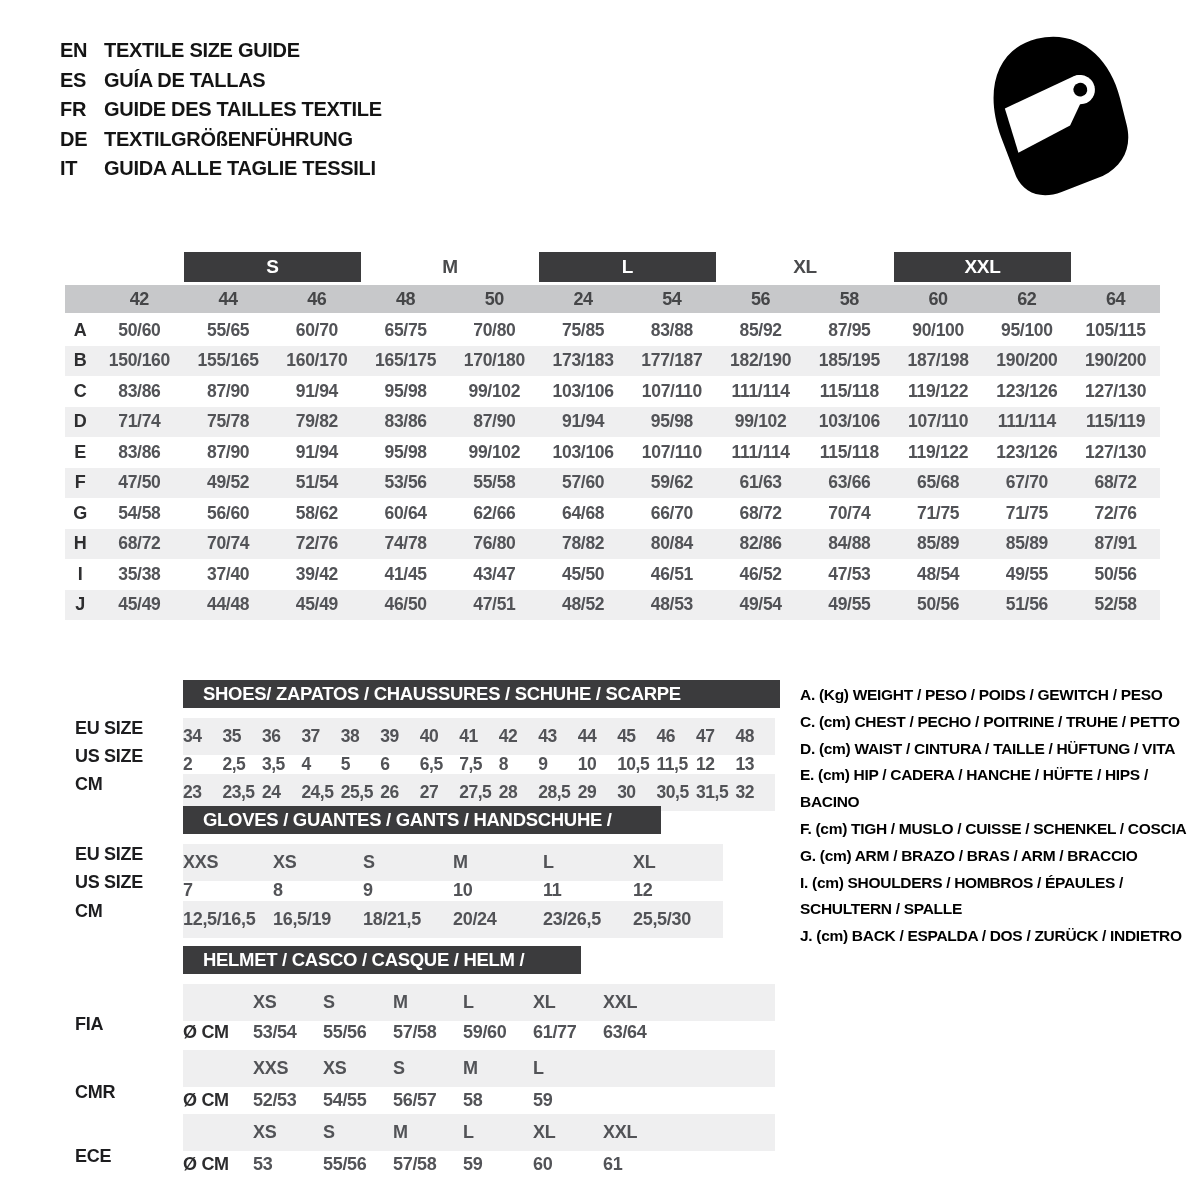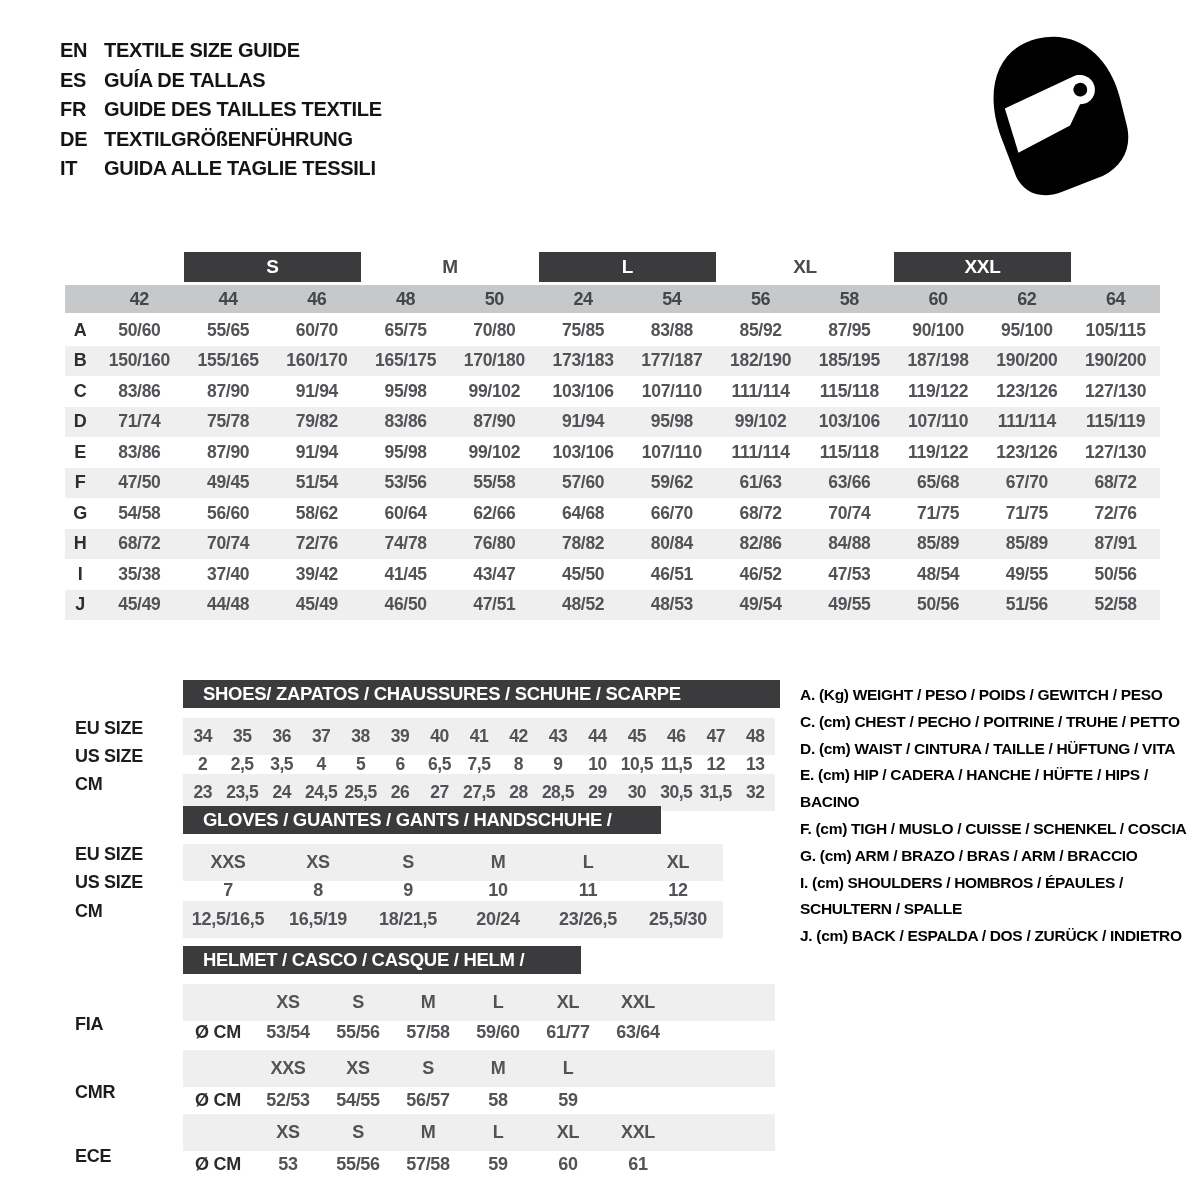--- a/index.html
+++ b/index.html
@@ -30,21 +30,21 @@
   
   .bar{position:absolute;left:183px;height:28px;background:var(--bar);color:#fff;
        font-size:18.5px;line-height:28px;padding-left:20px;box-sizing:border-box;}
   #shoes-bar{top:680px;width:597px;}
   #gloves-bar{top:806px;width:478px;}
   #helmet-bar{top:946px;width:398px;}
 
   
   .srow{position:absolute;left:75px;display:flex;align-items:center;height:37px;}
   .rlabel{width:108px;font-size:18px;color:#1d1d1f;}
-  .cells{display:grid;height:100%;align-items:center;text-align:center;font-size:18px;color:#525357;margin-top:16px;}
+  .cells{display:grid;height:100%;align-items:center;text-align:left;font-size:18px;color:#525357;margin-top:16px;}
   .stripe{background:var(--stripe);}
   .w15{width:592px;grid-template-columns:repeat(15,1fr);font-size:17.5px;letter-spacing:-0.5px;}
   .w6{width:540px;grid-template-columns:repeat(6,1fr);}
   .hgrid{width:592px;grid-template-columns:70px repeat(6,70px) 1fr;}
   .unit{color:#2c2c2e;}
   .shoes-eu{top:710px}.shoes-us{top:738px}.shoes-cm{top:766px}
   .gloves-eu{top:836px}.gloves-us{top:864px}.gloves-cm{top:893px}
   .hm-sizes1{top:976px}.hm-fia{top:1006px}.hm-sizes2{top:1042px}
   .hm-cmr{top:1074px}.hm-sizes3{top:1106px}.hm-ece{top:1138px}
 
@@ -184,21 +184,21 @@
           <div>107/110</div>
           <div>111/114</div>
           <div>115/118</div>
           <div>119/122</div>
           <div>123/126</div>
           <div>127/130</div>
         </div>
         <div class="grid13 trow alt">
           <div class="letter">F</div>
           <div>47/50</div>
-          <div>49/45</div>
+          <div>49/52</div>
           <div>51/54</div>
           <div>53/56</div>
           <div>55/58</div>
           <div>57/60</div>
           <div>59/62</div>
           <div>61/63</div>
           <div>63/66</div>
           <div>65/68</div>
           <div>67/70</div>
           <div>68/72</div>

